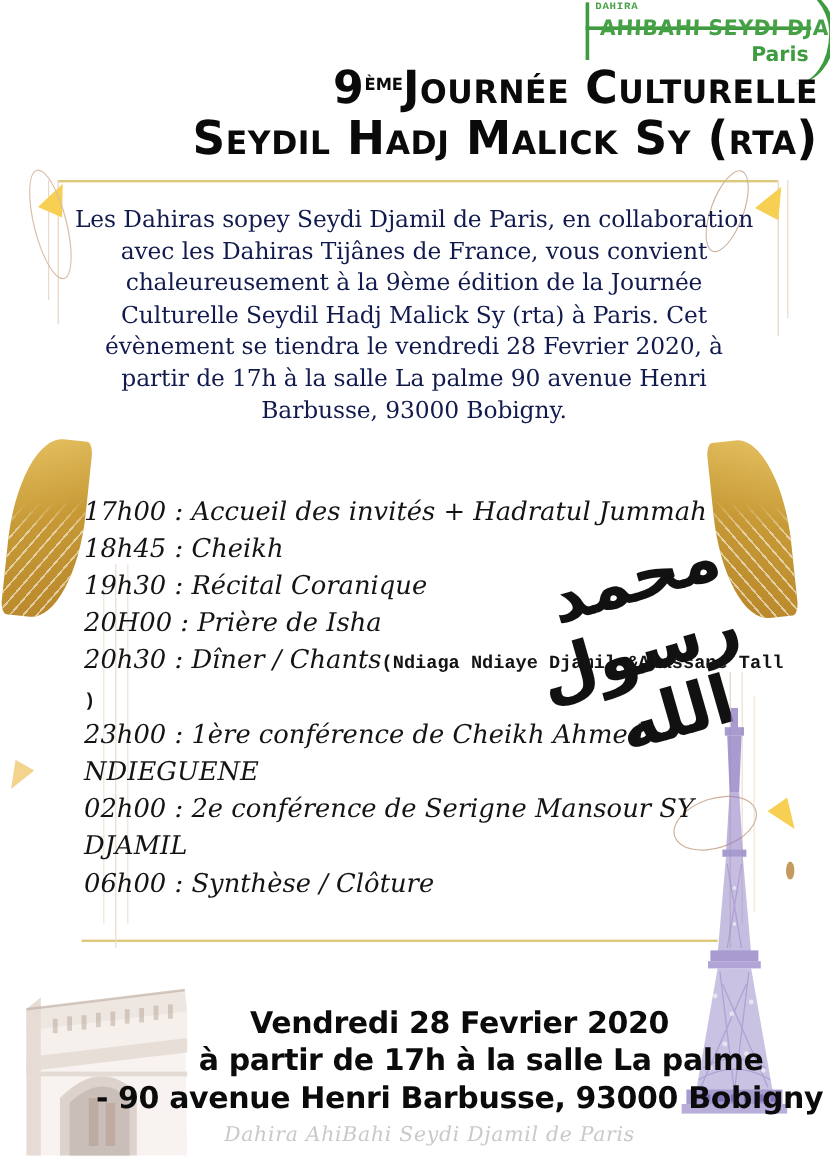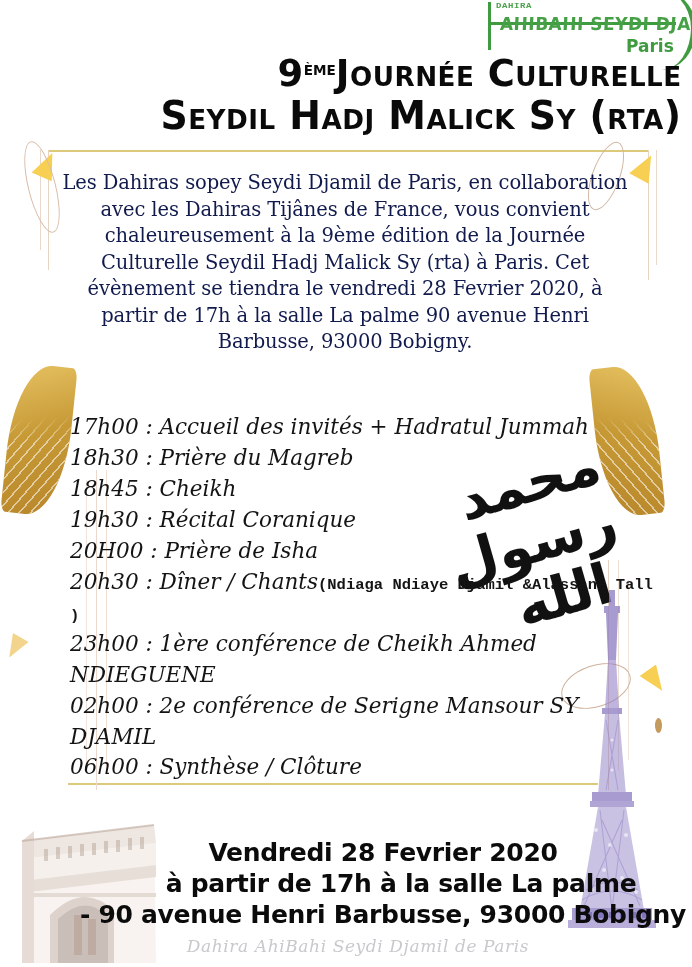--- a/index.html
+++ b/index.html
@@ -422,21 +422,20 @@
     </g>
     <g opacity="0.5" fill="#a4897a">
       <rect x="70" y="120" width="8" height="40"></rect>
       <rect x="84" y="124" width="8" height="36"></rect>
     </g>
     <path d="M18 46 L150 30" stroke="#b09a8b" stroke-width="2" fill="none" opacity="0.6"></path>
   </svg>
 
   <div class="schedule">
     <div class="sched-item"><span>17h00</span><span> : Accueil des invités + Hadratul Jummah</span></div>
-    <div class="sched-item"><span>18h30</span><span> : Prière du Magreb</span></div>
     <div class="sched-item"><span>18h45</span><span> : Cheikh</span></div>
     <div class="sched-item"><span>19h30</span><span> : Récital Coranique</span></div>
     <div class="sched-item"><span>20H00</span><span> : Prière de Isha</span></div>
     <div class="sched-item"><span>20h30</span><span> : Dîner / Chants</span><span class="sched-note">(Ndiaga Ndiaye Djamil &amp;Alassane Tall )</span></div>
     <div class="sched-item"><span>23h00</span><span> : 1ère conférence de Cheikh Ahmed NDIEGUENE</span></div>
     <div class="sched-item"><span>02h00</span><span> : 2e conférence de Serigne Mansour SY DJAMIL</span></div>
     <div class="sched-item"><span>06h00</span><span> : Synthèse / Clôture</span></div>
   </div>
 
   <div class="footer">

